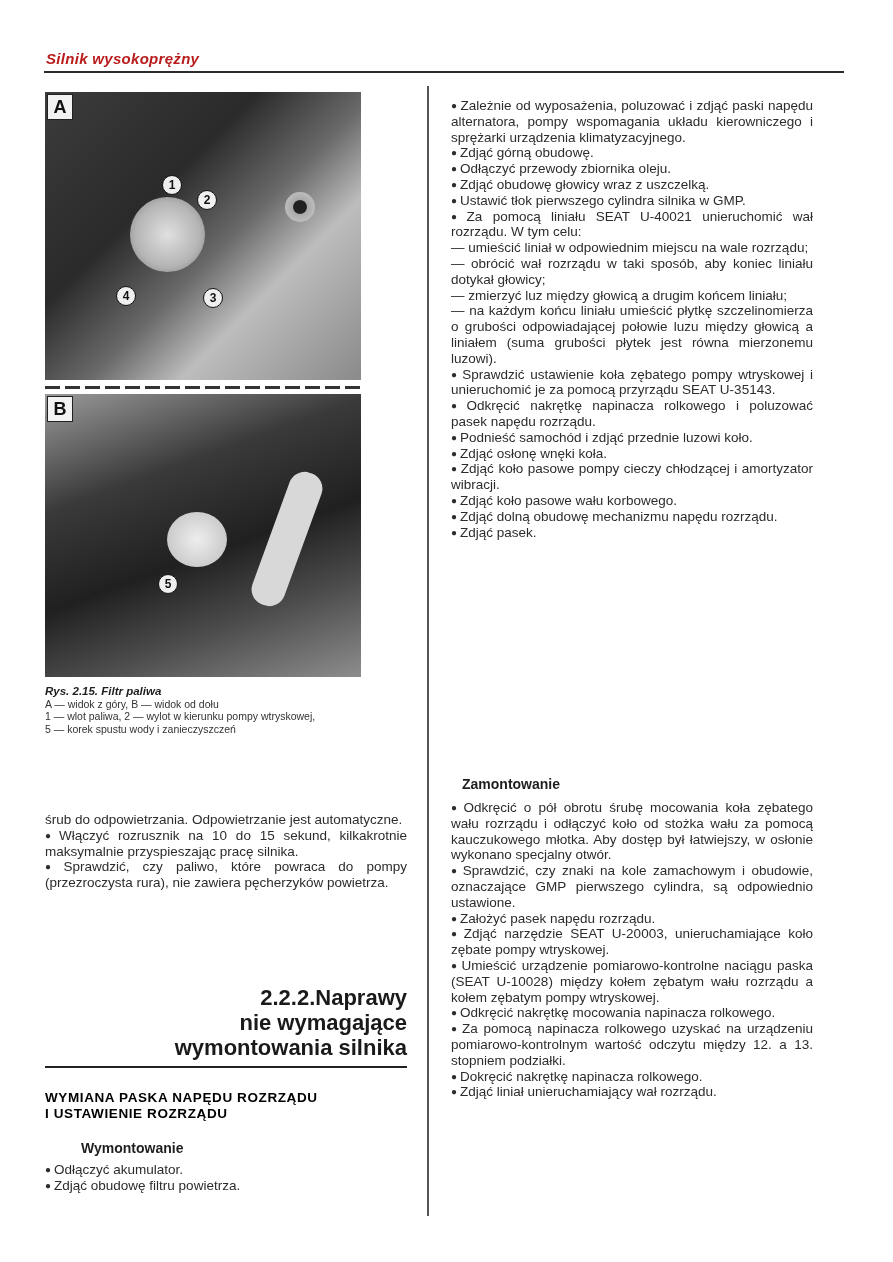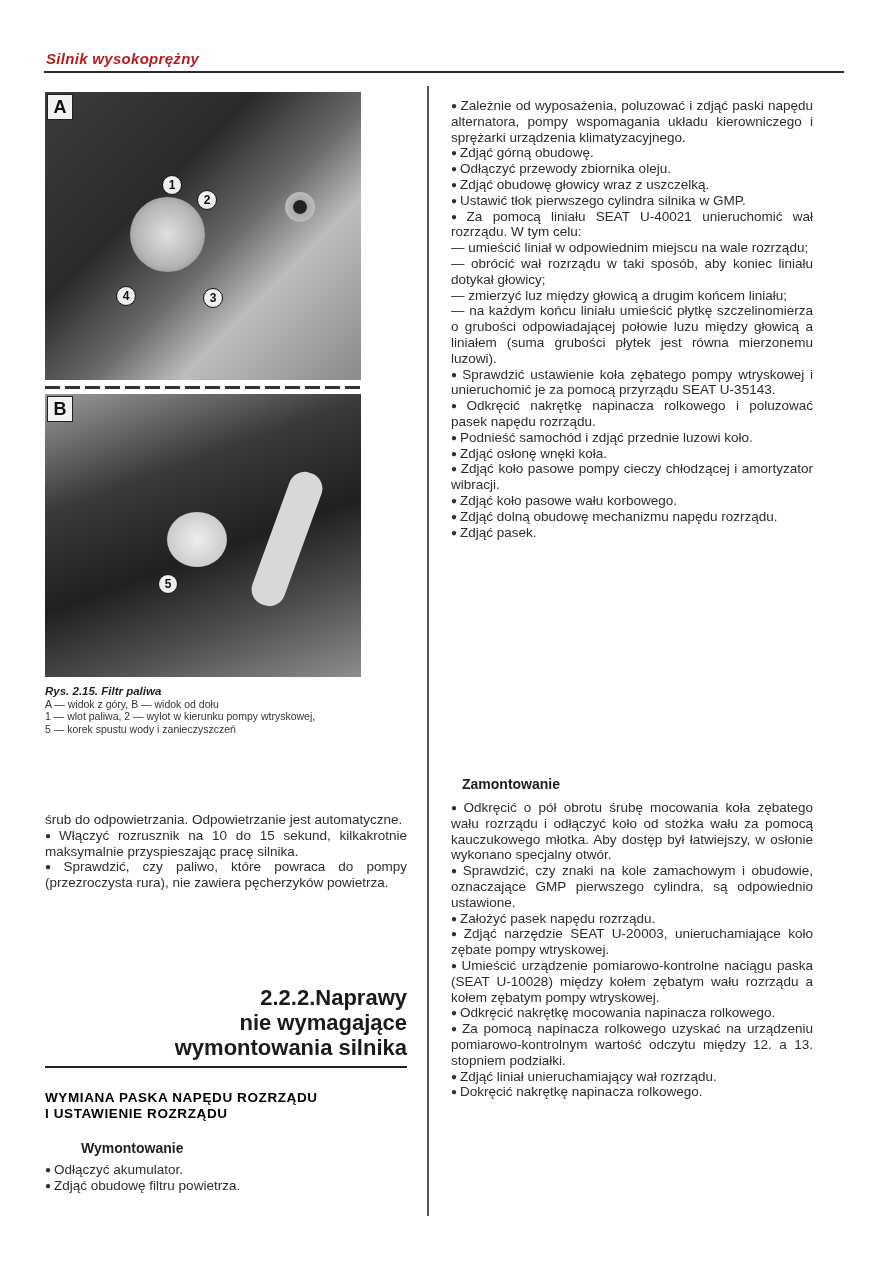--- a/index.html
+++ b/index.html
@@ -123,15 +123,15 @@
   </div>
 <div class="subhead right-sub">Zamontowanie</div>
 <div class="text right-body-2" id="install-steps">
     <p class="bullet">Odkręcić o pół obrotu śrubę mocowania koła zębatego wału rozrządu i odłączyć koło od stożka wału za pomocą kauczukowego młotka. Aby dostęp był łatwiejszy, w osłonie wykonano specjalny otwór.</p>
     <p class="bullet">Sprawdzić, czy znaki na kole zamachowym i obudowie, oznaczające GMP pierwszego cylindra, są odpowiednio ustawione.</p>
     <p class="bullet">Założyć pasek napędu rozrządu.</p>
     <p class="bullet">Zdjąć narzędzie SEAT U-20003, unieruchamiające koło zębate pompy wtryskowej.</p>
     <p class="bullet">Umieścić urządzenie pomiarowo-kontrolne naciągu paska (SEAT U-10028) między kołem zębatym wału rozrządu a kołem zębatym pompy wtryskowej.</p>
     <p class="bullet">Odkręcić nakrętkę mocowania napinacza rolkowego.</p>
     <p class="bullet">Za pomocą napinacza rolkowego uzyskać na urządzeniu pomiarowo-kontrolnym wartość odczytu między 12. a 13. stopniem podziałki.</p>
+    <p class="bullet">Dokręcić nakrętkę napinacza rolkowego.</p>
     <p class="bullet">Zdjąć liniał unieruchamiający wał rozrządu.</p>
-    <p class="bullet">Dokręcić nakrętkę napinacza rolkowego.</p>
   </div>
 
 </body></html>

